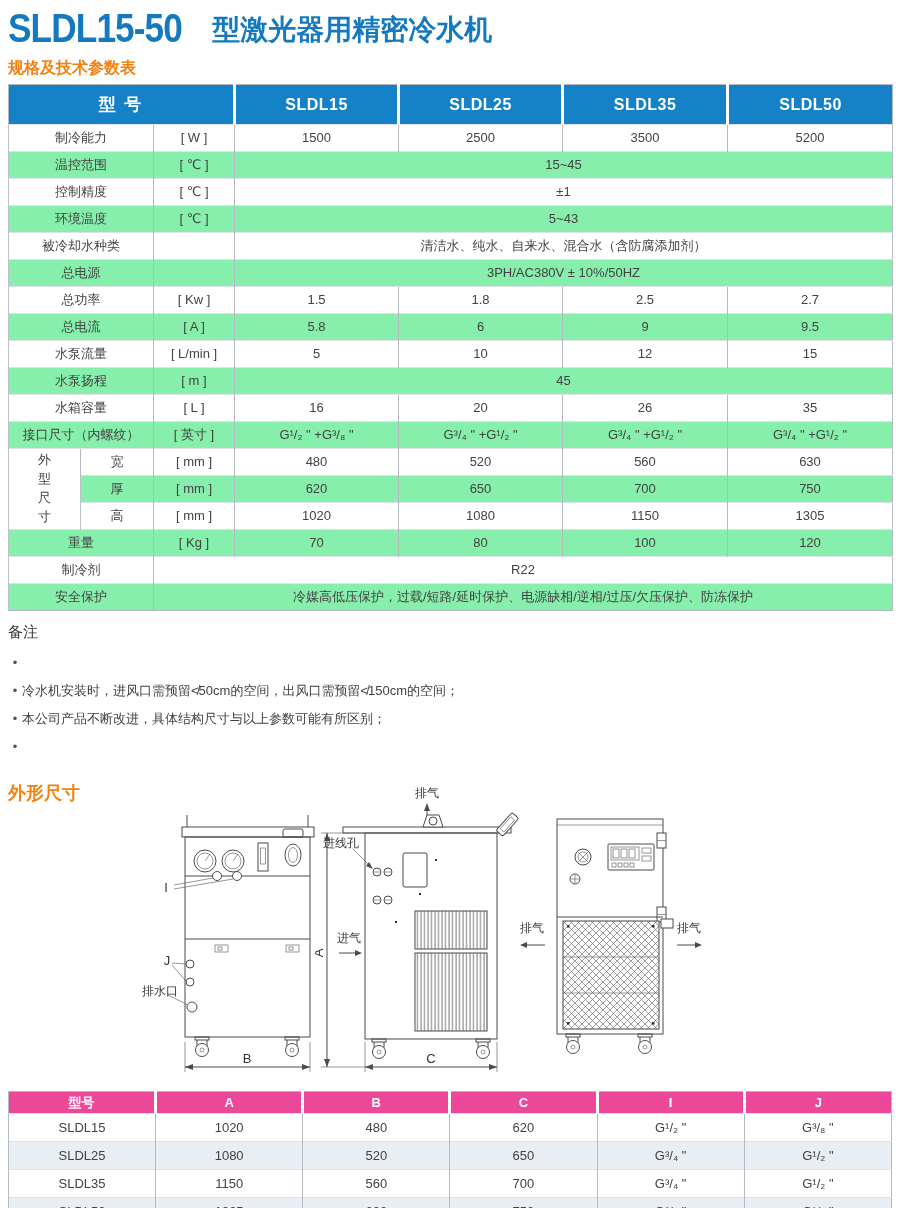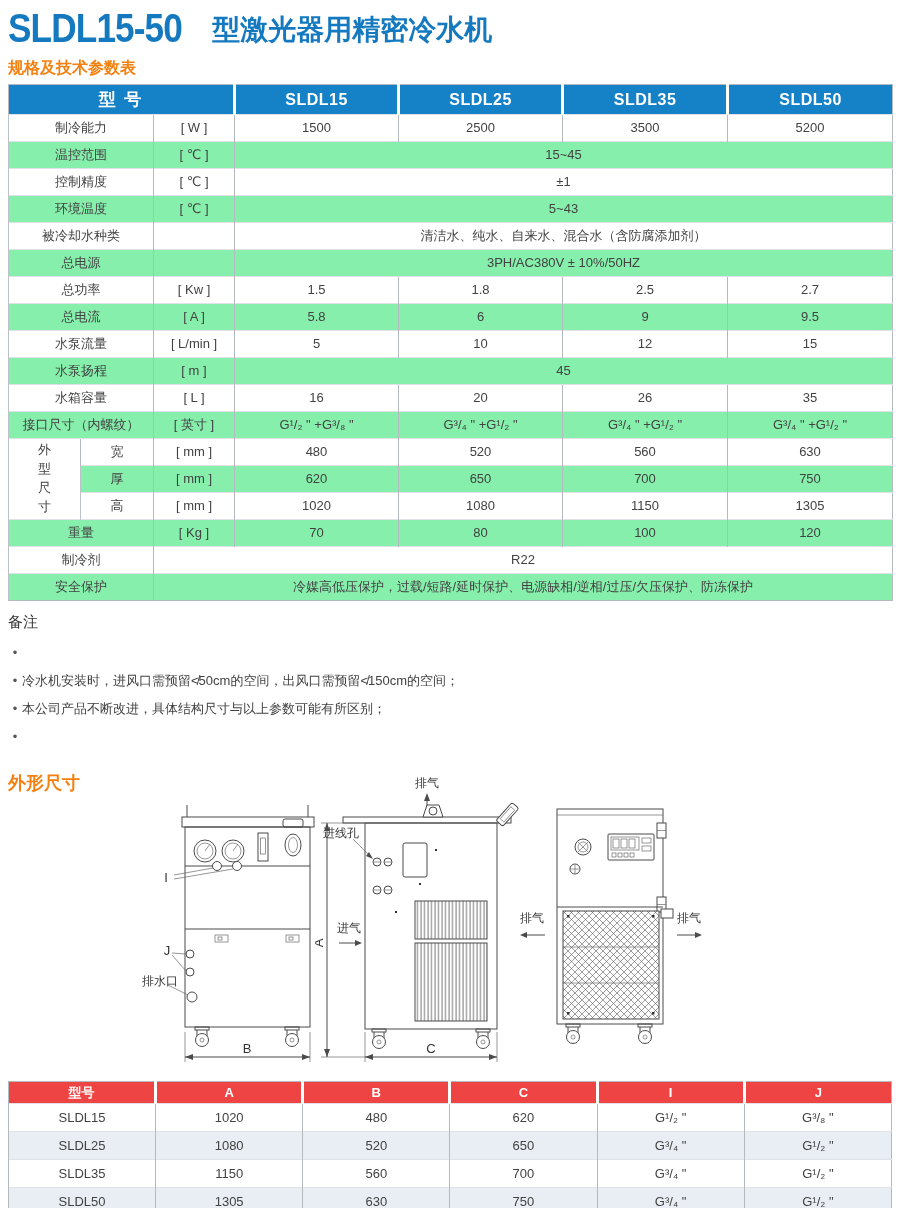--- a/index.html
+++ b/index.html
@@ -24,21 +24,21 @@
   }
   .section-heading {
     color:#f28111; font-size:16px; font-weight:bold; padding:10px 8px 0 8px; height:32px;
   }
 
   
   table.spec {
     width:884px; margin:4px 8px 0 8px; border-collapse:collapse; table-layout:fixed;
   }
   table.spec th {
-    background:#1581c6; color:#ffffff; font-weight:bold; height:30px;
+    background:#1581c6; color:#ffffff; font-weight:bold; height:40px;
     border-left:3px solid #ffffff; text-align:center;
   }
   table.spec th:first-child { border-left:none; }
   th.model-col { font-size:16px; letter-spacing:.5px; }
   th.param-col { font-size:17px; letter-spacing:2px; }
   table.spec td {
     height:27px; font-size:13px; text-align:center; color:#424242;
     border-left:1px solid #b3b9bf; border-top:1px solid #dfe3e7;
     padding:1px 3px; background:#ffffff; line-height:1.15;
   }
@@ -68,21 +68,21 @@
   svg.drawing .thin { stroke:#6a6a6a; stroke-width:.7; fill:none; }
   svg.drawing .fillw { fill:#ffffff; }
   svg.drawing .ah { fill:#4b4b4b; stroke:none; }
   svg.drawing .dot { fill:#333333; stroke:none; }
 
   
   table.dims {
     width:884px; margin:12px 8px 0 8px; border-collapse:collapse; table-layout:fixed;
   }
   table.dims th {
-    background:#ef4444; color:#ffffff; font-weight:bold; font-size:13px; height:22px;
+    background:#ec4899; color:#ffffff; font-weight:bold; font-size:13px; height:22px;
     border-left:3px solid #ffffff; text-align:center;
   }
   table.dims th:first-child { border-left:none; }
   table.dims td {
     height:28px; font-size:13px; text-align:center; color:#424242;
     border-left:1px solid #b3b9bf; border-top:1px solid #dfe3e7;
     background:#ffffff;
   }
   table.dims { border:1px solid #b3b9bf; }
   table.dims tr.stripe td { background:#e8eef4; }

